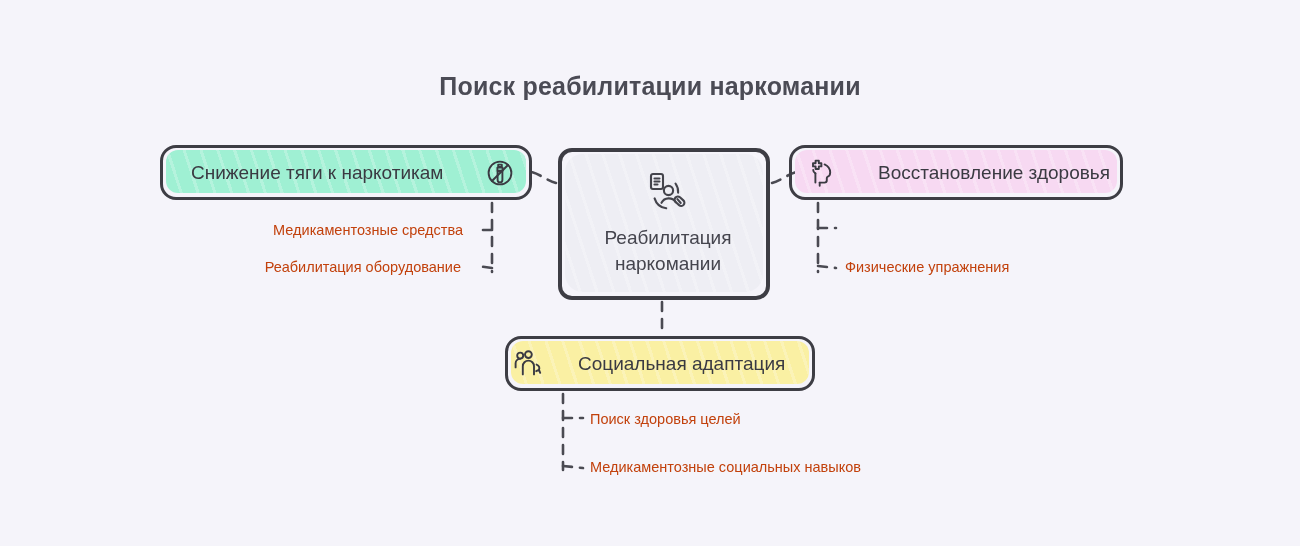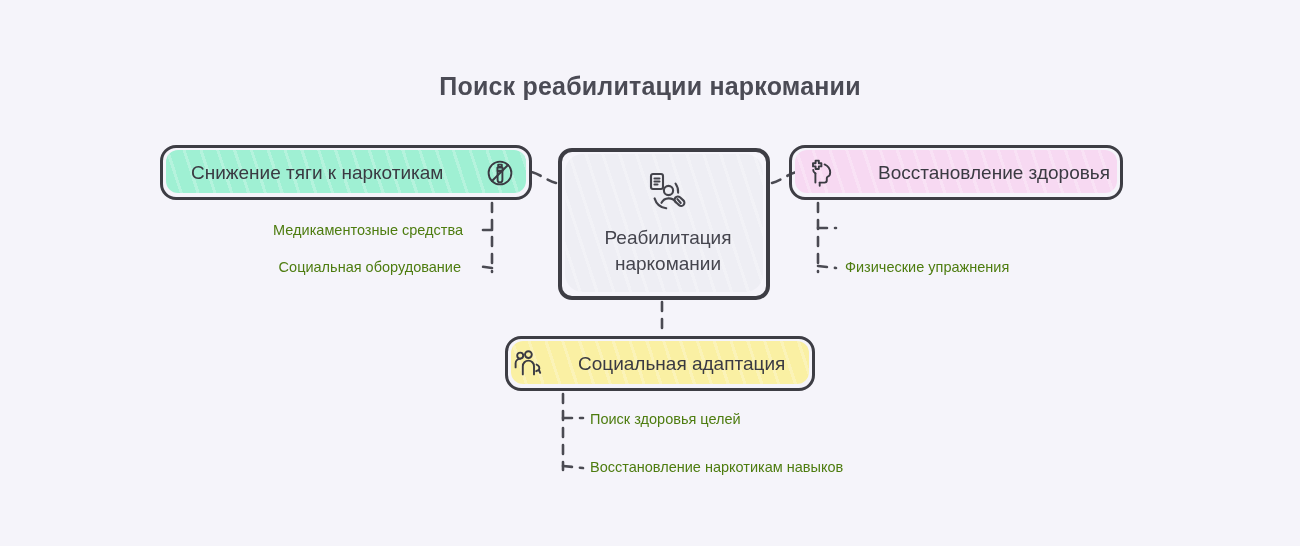--- a/index.html
+++ b/index.html
@@ -141,21 +141,21 @@
     height: 55px;
     padding: 0 22px 0 4px;
     gap: 24px;
   }
   #node-bottom .fill { background: #faf0a3; }
 
   
   .sub {
     position: absolute;
     font-size: 14.5px;
-    color: #4d7c0f;
+    color: #c2410c;
     white-space: nowrap;
   }
   .sub.right-align { text-align: right; transform: translateX(-100%); }
 
   #sub-l1 { left: 463px; top: 222px; }
   #sub-l2 { left: 461px; top: 259px; }
   #sub-r1 { left: 845px; top: 222px; }
   #sub-r2 { left: 845px; top: 259px; }
   #sub-b1 { left: 590px; top: 411px; }
   #sub-b2 { left: 590px; top: 459px; }
@@ -245,20 +245,20 @@
         <circle cx="16.4" cy="6.6" r="3.4"></circle>
         <path d="M10.8 26.4v-8.2a5.6 5.6 0 0 1 5.6-5.6 5.6 5.6 0 0 1 5.6 5.6v8.2"></path>
         <path d="M24.6 16.6c2.6 1 3.4 3.4 2.2 5.4"></path>
         <path d="M24.2 23.2l2.8-1.4 1.2 3"></path>
       </svg>
     </span>
     <span class="label">Социальная адаптация</span>
   </div>
 
   <div class="sub right-align" id="sub-l1">Медикаментозные средства</div>
-  <div class="sub right-align" id="sub-l2">Социальная оборудование</div>
+  <div class="sub right-align" id="sub-l2">Реабилитация оборудование</div>
 
   <div class="sub" id="sub-r2">Физические упражнения</div>
 
   <div class="sub" id="sub-b1">Поиск здоровья целей</div>
-  <div class="sub" id="sub-b2">Восстановление наркотикам навыков</div>
+  <div class="sub" id="sub-b2">Медикаментозные социальных навыков</div>
 
 </div>
 
 </body></html>

